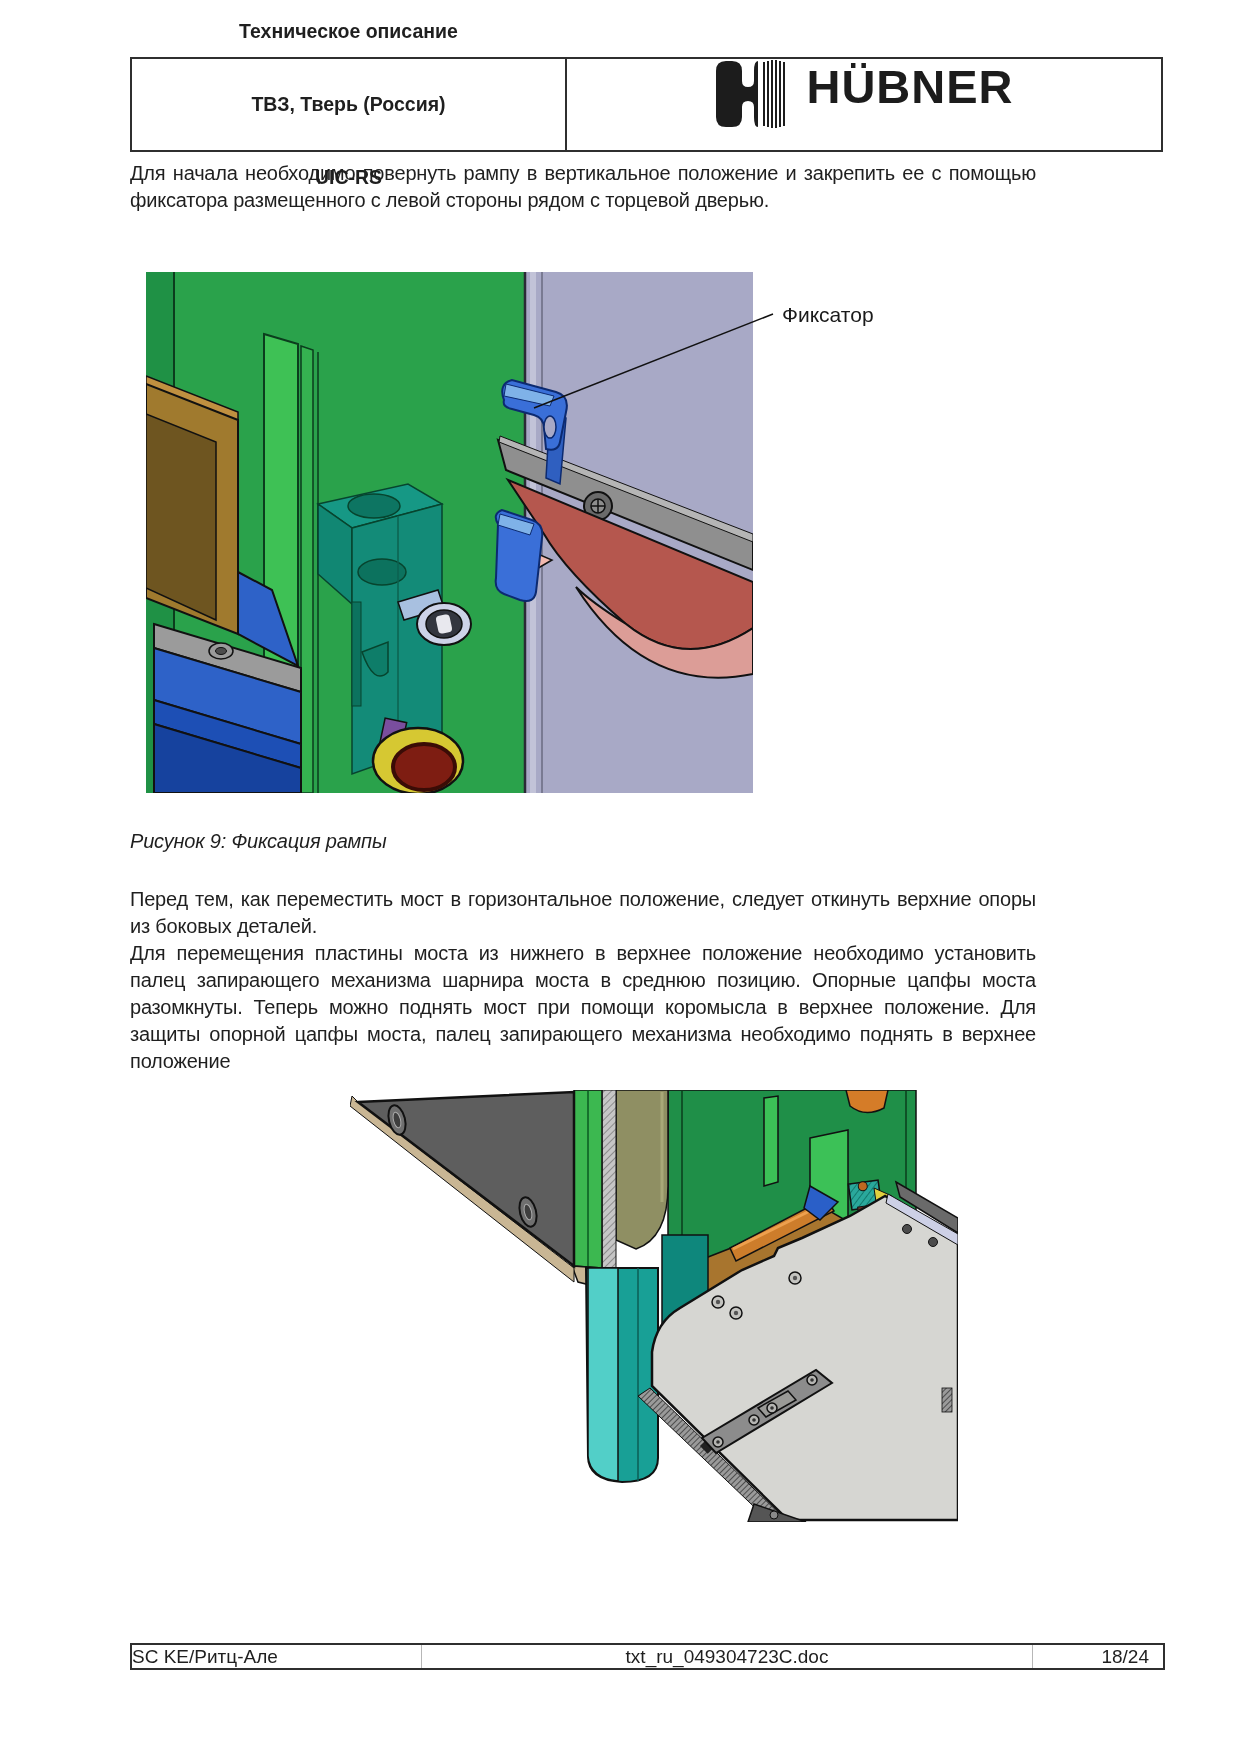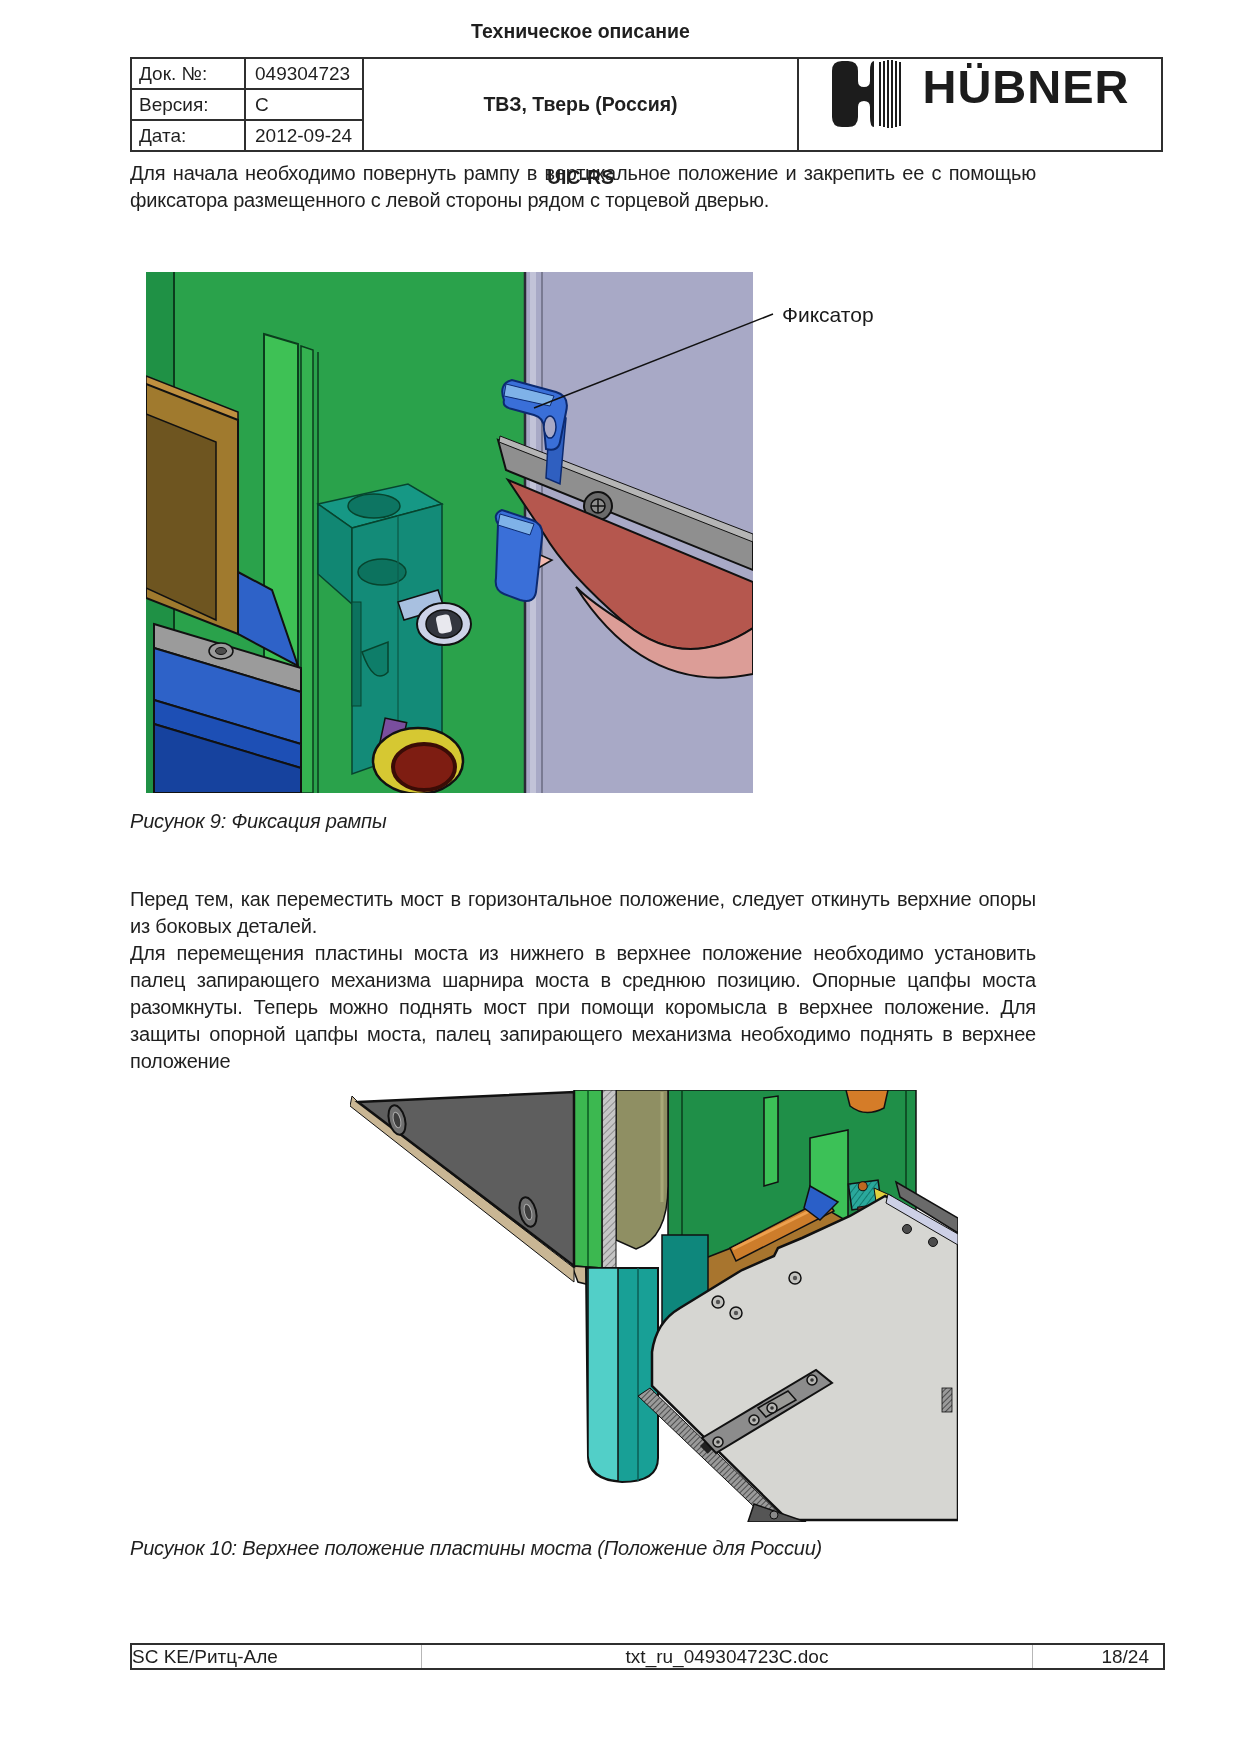--- a/index.html
+++ b/index.html
@@ -22,54 +22,40 @@
     display:flex;flex-direction:column;justify-content:center;align-items:center;gap:44px;}
   .hdr-center div{font-weight:bold;font-size:19.5px;line-height:29px;}
   .hdr-logo{flex:1;display:flex;justify-content:center;gap:14px;}
   .logo-text{font-weight:bold;font-size:47px;letter-spacing:1px;color:#1c1c1c;}
   
   .para{
     position:absolute;left:130px;width:906px;font-size:20px;line-height:27px;
     text-align:justify;letter-spacing:-0.2px;
   }
   .caption{
-    position:absolute;left:130px;font-size:20px;font-style:italic;letter-spacing:-0.2px;
+    position:absolute;left:130px;font-size:20px;font-style:italic;letter-spacing:-0.2px;margin-top:20px;
   }
   .figwrap{position:absolute;}
   
   .footer{
     position:absolute;left:130px;top:1643px;width:1035px;height:27px;
     border:2px solid #2f2f2f;box-sizing:border-box;display:flex;align-items:flex-end;
     font-size:19px;
   }
   .ft-left{width:290px;box-sizing:border-box;border-right:1px solid #b7b7b7;height:100%;display:flex;align-items:center;}
   .ft-center{flex:1;border-right:1px solid #b7b7b7;height:100%;display:flex;align-items:center;justify-content:center;}
   .ft-right{width:130px;text-align:right;padding-right:14px;box-sizing:border-box;height:100%;display:flex;align-items:center;justify-content:flex-end;}
   svg text{font-family:"Liberation Sans",sans-serif;}
 </style>
 </head>
 <body>
 
 <div id="page">
 
   <div class="header">
-    <div class="hdr-left">
-      <div class="hdr-row">
-        <span class="hdr-label">Док. №:</span>
-        <span class="hdr-value">049304723</span>
-      </div>
-      <div class="hdr-row">
-        <span class="hdr-label">Версия:</span>
-        <span class="hdr-value">C</span>
-      </div>
-      <div class="hdr-row">
-        <span class="hdr-label">Дата:</span>
-        <span class="hdr-value">2012-09-24</span>
-      </div>
-    </div>
     <div class="hdr-center">
       <div>Техническое описание</div>
       <div>ТВЗ, Тверь (Россия)</div>
       <div>UIC-RS</div>
     </div>
     <div class="hdr-logo">
       <span>
         <svg width="78" height="70" viewBox="0 0 78 70">
           <path d="M2,12 Q2,2 12,2 L18,2 Q28,2 28,12 L28,22 Q28,28 34,28 Q40,28 40,22 L40,12 Q40,2 44,2 L44,68 Q40,68 40,58 L40,48 Q40,42 34,42 Q28,42 28,48 L28,58 Q28,68 18,68 L12,68 Q2,68 2,58 Z" fill="#1c1c1c"></path>
           <g stroke="#1c1c1c" stroke-width="2">
@@ -266,21 +252,20 @@
             <circle cx="462" cy="290" r="1.8" fill="#333"></circle>
         </g>
 
         <polygon points="404,414 456,432 398,432" fill="#555" stroke="#111" stroke-width="1.5"></polygon>
         <circle cx="424" cy="425" r="4" fill="#8a8a8a" stroke="#111" stroke-width="1"></circle>
         <rect x="592" y="298" width="10" height="24" fill="url(#hatchDark)" stroke="#111" stroke-width="0.8"></rect>
       </g>
     </svg>
   </div>
 
-  <div class="caption" style="top:1537px;">Рисунок 10: Верхнее положение пластины моста (Положение для России)</div>
 
   <div class="footer">
     <div class="ft-left">SC KE/Ритц-Але</div>
     <div class="ft-center">txt_ru_049304723C.doc</div>
     <div class="ft-right">18/24</div>
   </div>
 
 </div>
 
 </body></html>

